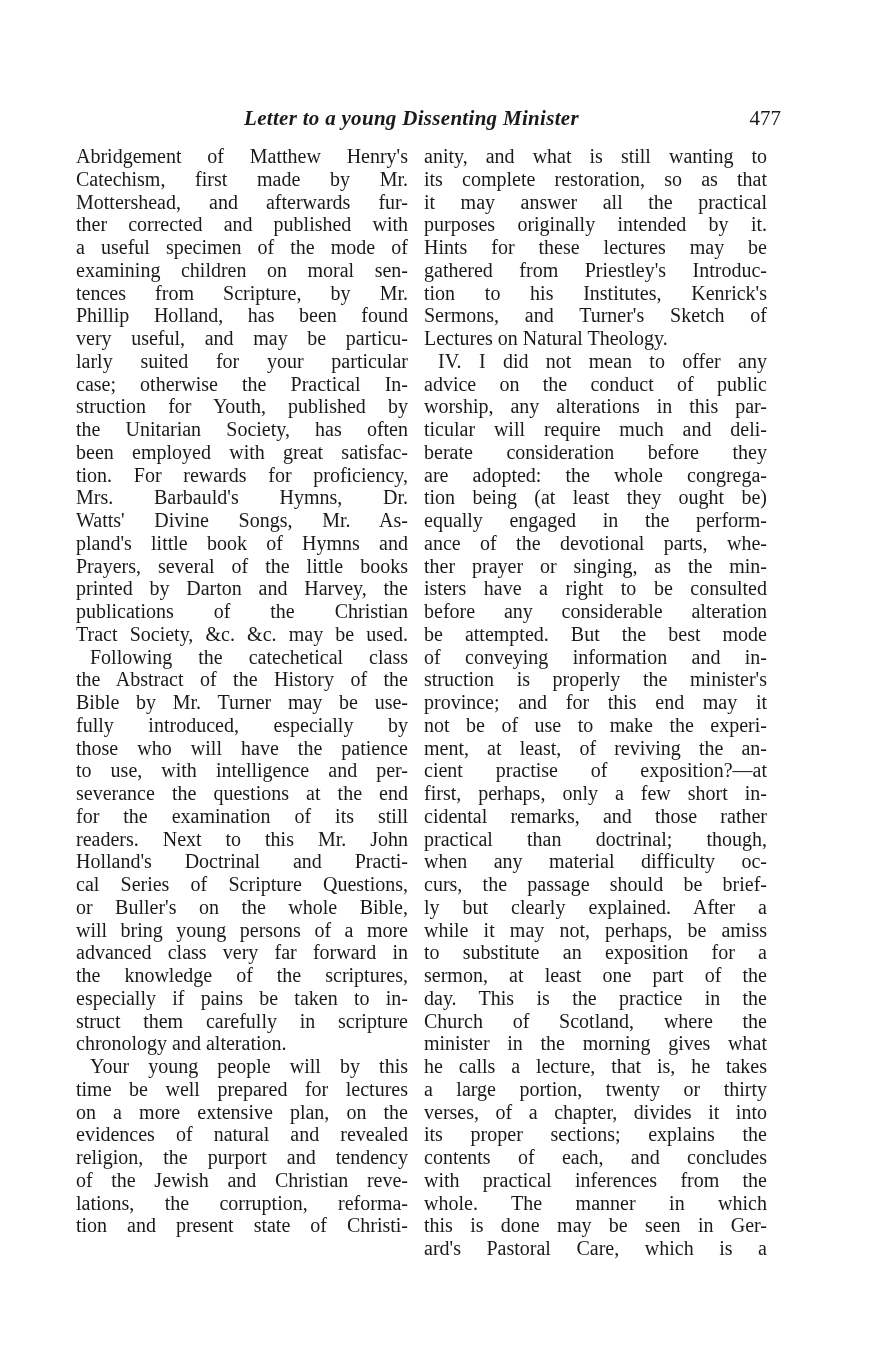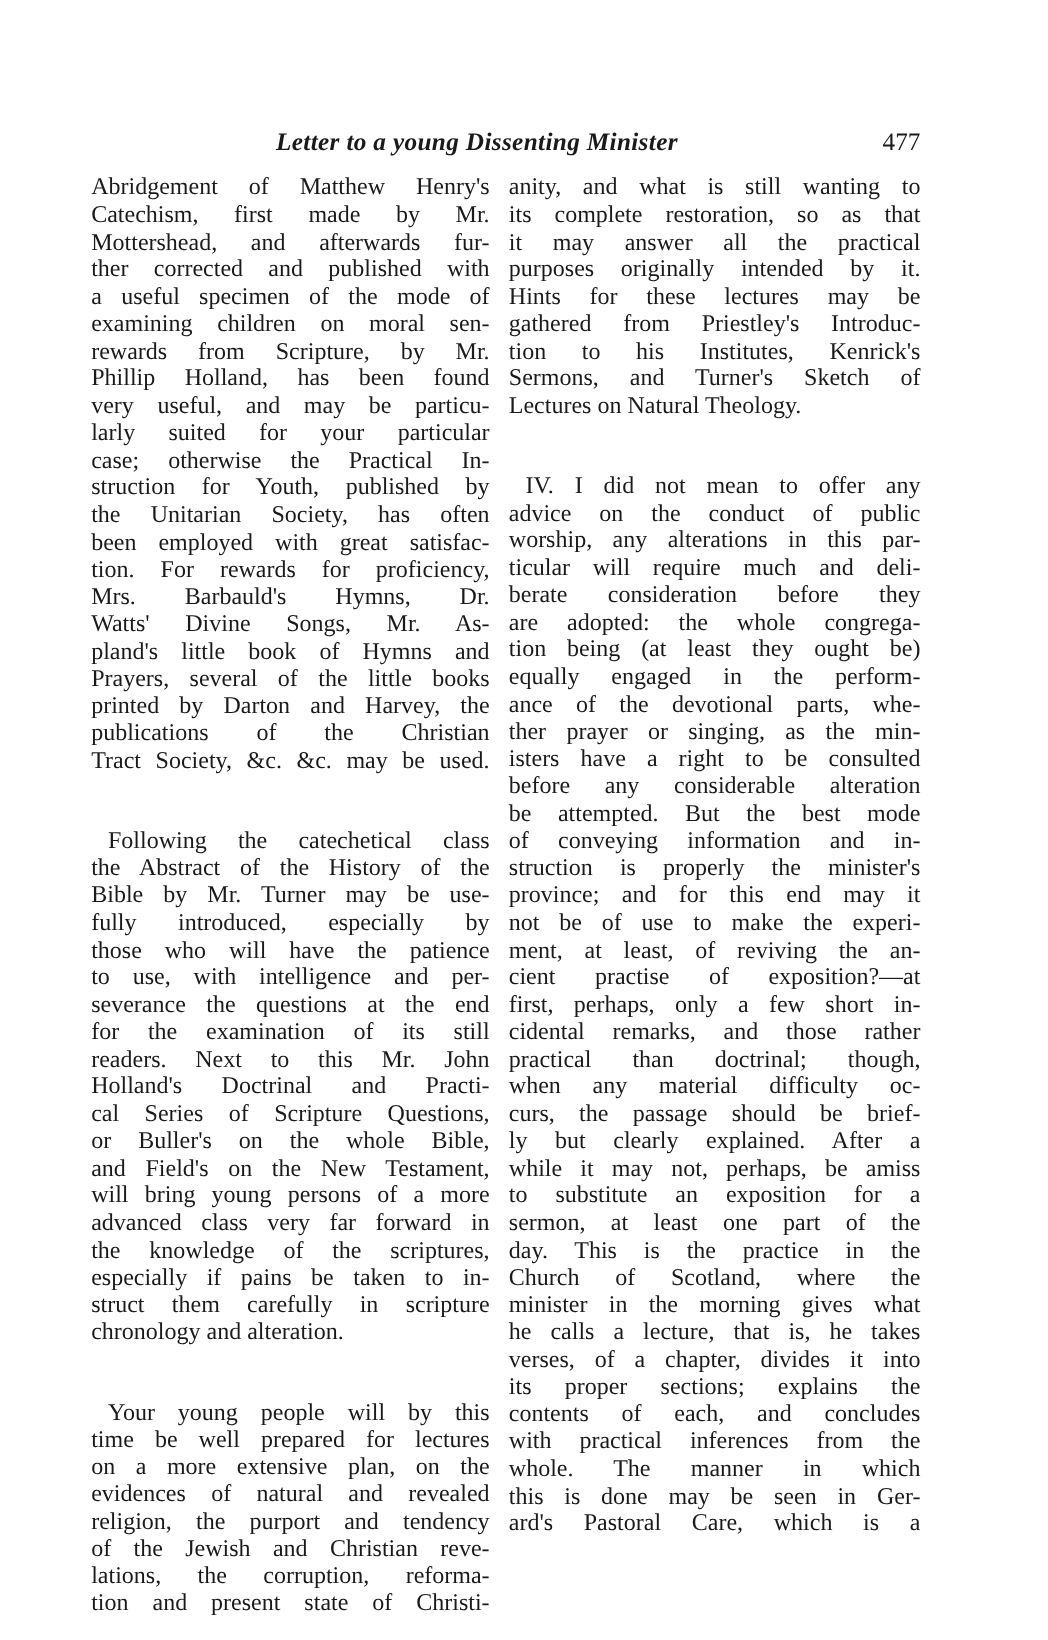--- a/index.html
+++ b/index.html
@@ -1,45 +1,45 @@
 <!DOCTYPE html>
 <html><head>
 <meta charset="utf-8">
 <style>
   html, body { margin: 0; padding: 0; background: #ffffff; }
   body { width: 873px; height: 1367px; position: relative; overflow: hidden;
          font-family: "Liberation Serif", "DejaVu Serif", serif; color: #1a1a1a; }
-  .running-head { position: absolute; top: 106px; left: 230px; width: 537px; height: 28px; }
+  .running-head { position: absolute; top: 106px; left: 244px; width: 537px; height: 28px; }
   .running-title { position: absolute; left: 0; top: 0; font-style: italic; font-weight: bold;
                    font-size: 21px; letter-spacing: 0.3px; }
   .page-number { position: absolute; right: 0; top: 0; font-weight: normal; font-size: 21px; }
   .column { position: absolute; top: 145px; font-size: 20px; line-height: 22.75px; }
   .col-left { left: 76px; width: 332px; }
   .col-right { left: 424px; width: 343px; }
   .line { display: block; white-space: nowrap; text-align: justify; text-align-last: justify;
           height: 22.75px; overflow: visible; }
   .line.last { text-align-last: left; }
-  .line.indent { padding-left: 14px; margin-top: 44px; }
+  .line.indent { padding-left: 14px; }
 </style>
 </head>
 <body>
 
 <div class="running-head">
   <span class="running-title">Letter to a young Dissenting Minister</span>
   <span class="page-number">477</span>
 </div>
 
 <div class="column col-left" id="col-left">
     <span class="line">Abridgement of Matthew Henry's</span>
     <span class="line">Catechism, first made by Mr.</span>
     <span class="line">Mottershead, and afterwards fur-</span>
     <span class="line">ther corrected and published with</span>
     <span class="line">a useful specimen of the mode of</span>
     <span class="line">examining children on moral sen-</span>
-    <span class="line">rewards from Scripture, by Mr.</span>
+    <span class="line">tences from Scripture, by Mr.</span>
     <span class="line">Phillip Holland, has been found</span>
     <span class="line">very useful, and may be particu-</span>
     <span class="line">larly suited for your particular</span>
     <span class="line">case; otherwise the Practical In-</span>
     <span class="line">struction for Youth, published by</span>
     <span class="line">the Unitarian Society, has often</span>
     <span class="line">been employed with great satisfac-</span>
     <span class="line">tion. For rewards for proficiency,</span>
     <span class="line">Mrs. Barbauld's Hymns, Dr.</span>
     <span class="line">Watts' Divine Songs, Mr. As-</span>
@@ -53,21 +53,20 @@
     <span class="line">Bible by Mr. Turner may be use-</span>
     <span class="line">fully introduced, especially by</span>
     <span class="line">those who will have the patience</span>
     <span class="line">to use, with intelligence and per-</span>
     <span class="line">severance the questions at the end</span>
     <span class="line">for the examination of its still</span>
     <span class="line">readers. Next to this Mr. John</span>
     <span class="line">Holland's Doctrinal and Practi-</span>
     <span class="line">cal Series of Scripture Questions,</span>
     <span class="line">or Buller's on the whole Bible,</span>
-    <span class="line">and Field's on the New Testament,</span>
     <span class="line">will bring young persons of a more</span>
     <span class="line">advanced class very far forward in</span>
     <span class="line">the knowledge of the scriptures,</span>
     <span class="line">especially if pains be taken to in-</span>
     <span class="line">struct them carefully in scripture</span>
     <span class="line last">chronology and alteration.</span>
     <span class="line indent">Your young people will by this</span>
     <span class="line">time be well prepared for lectures</span>
     <span class="line">on a more extensive plan, on the</span>
     <span class="line">evidences of natural and revealed</span>
@@ -111,20 +110,21 @@
     <span class="line">when any material difficulty oc-</span>
     <span class="line">curs, the passage should be brief-</span>
     <span class="line">ly but clearly explained. After a</span>
     <span class="line">while it may not, perhaps, be amiss</span>
     <span class="line">to substitute an exposition for a</span>
     <span class="line">sermon, at least one part of the</span>
     <span class="line">day. This is the practice in the</span>
     <span class="line">Church of Scotland, where the</span>
     <span class="line">minister in the morning gives what</span>
     <span class="line">he calls a lecture, that is, he takes</span>
+    <span class="line">a large portion, twenty or thirty</span>
     <span class="line">verses, of a chapter, divides it into</span>
     <span class="line">its proper sections; explains the</span>
     <span class="line">contents of each, and concludes</span>
     <span class="line">with practical inferences from the</span>
     <span class="line">whole. The manner in which</span>
     <span class="line">this is done may be seen in Ger-</span>
     <span class="line">ard's Pastoral Care, which is a</span>
   </div>
 
 </body></html>

